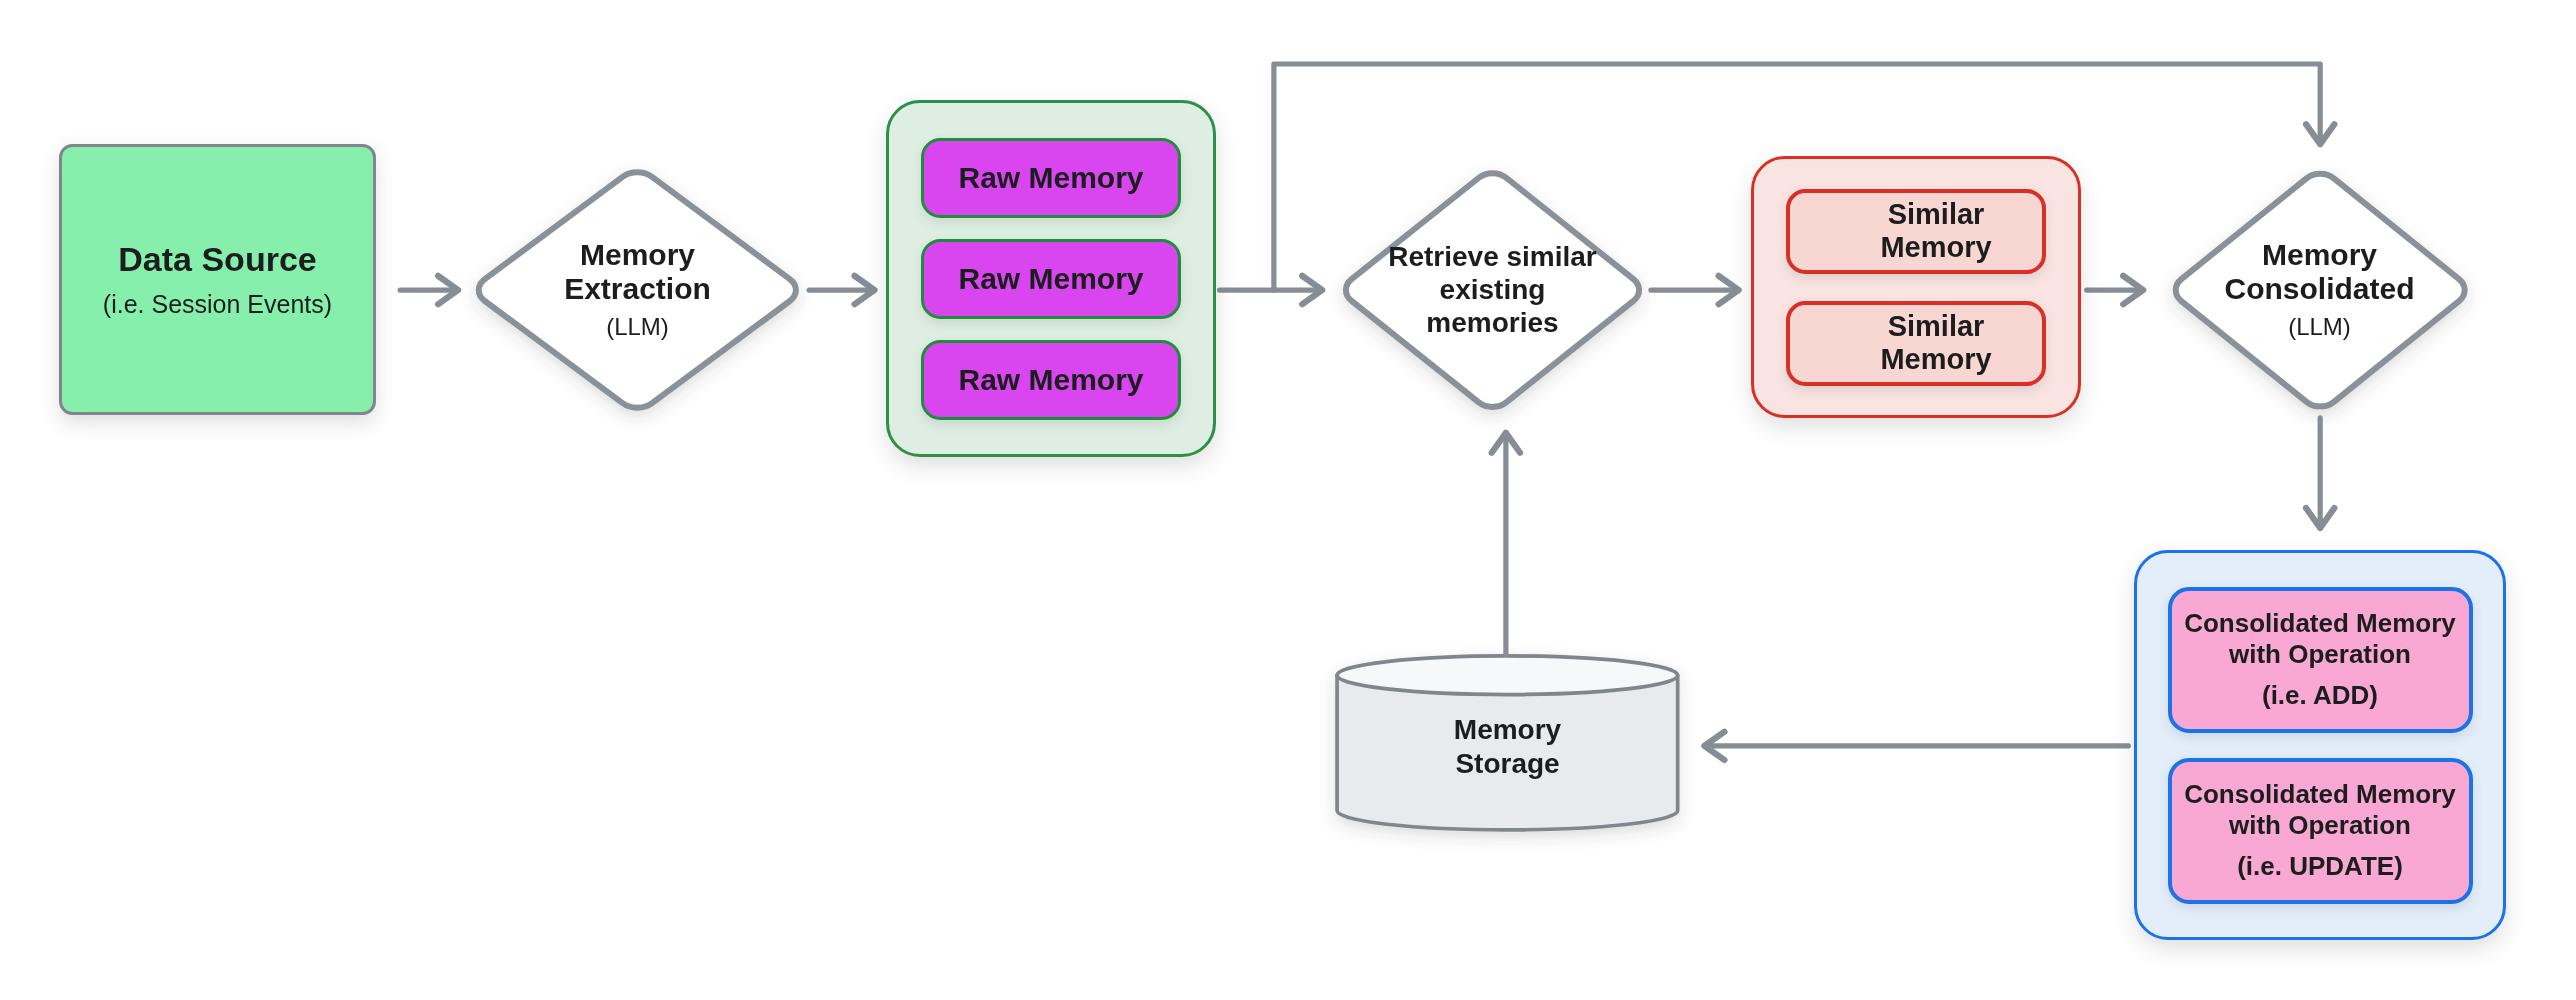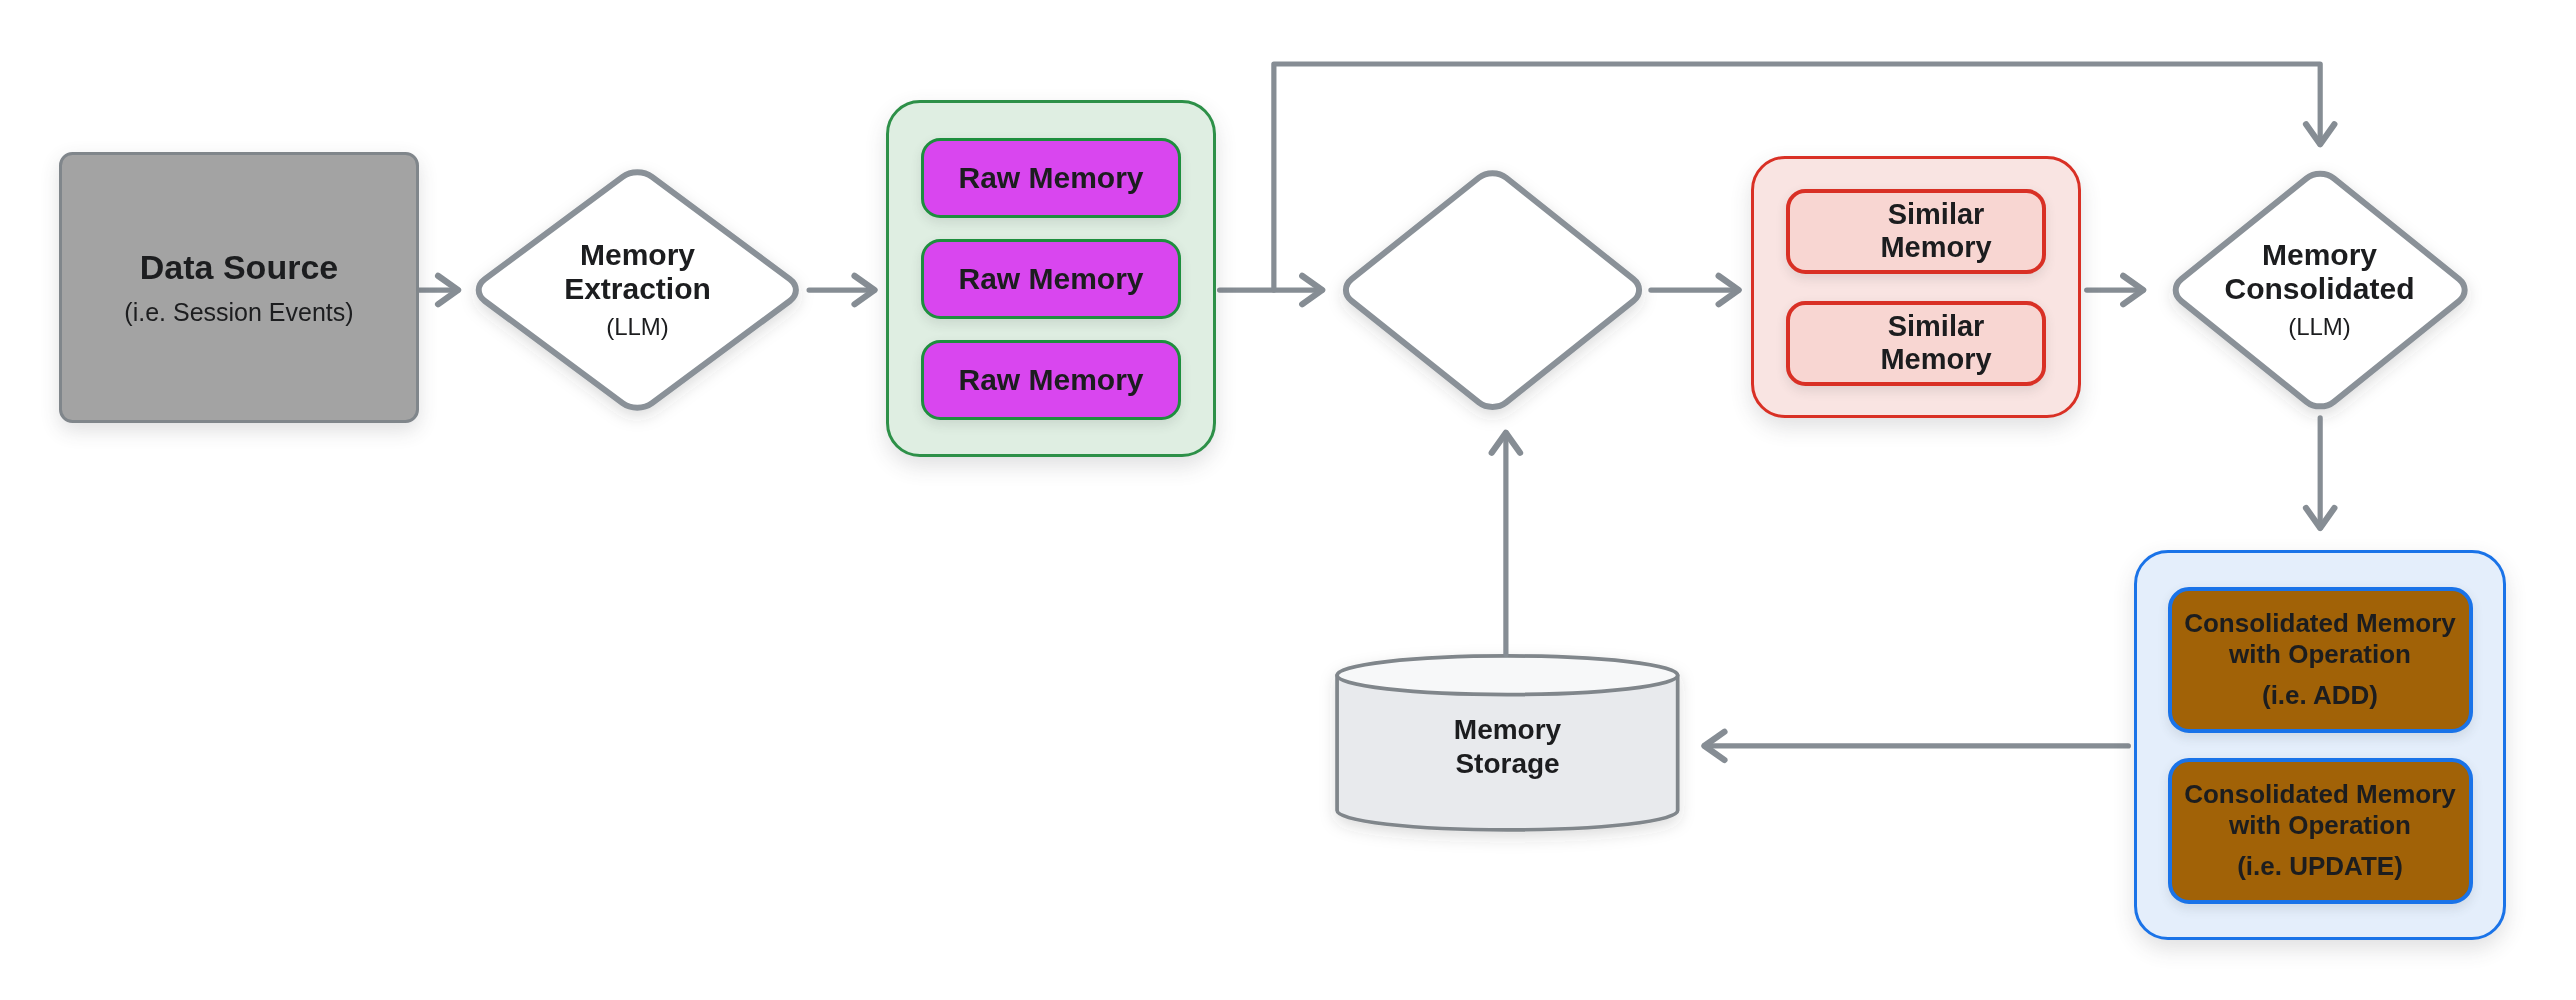--- a/index.html
+++ b/index.html
@@ -10,22 +10,22 @@
     background: #ffffff;
     font-family: "Liberation Sans", "DejaVu Sans", sans-serif;
     color: #1c1d1f;
     overflow: hidden;
   }
   .layer-svg { position: absolute; left: 0; top: 0; }
   .node { position: absolute; box-sizing: border-box; display: flex; flex-direction: column; align-items: center; justify-content: center; text-align: center; }
 
   
   .data-source {
-    left: 59px; top: 152px; width: 360px; height: 271px;
-    background: #a3a3a3; border: 3.7px solid #80868b; border-radius: 13.4px;
+    left: 59px; top: 144px; width: 317px; height: 271px;
+    background: #86efac; border: 3.7px solid #80868b; border-radius: 13.4px;
     box-shadow: 0 7.4px 19.3px rgba(60,64,67,0.16);
   }
   .data-source .title { font-size: 34px; font-weight: 700; line-height: 1.15; }
   .data-source .subtitle { font-size: 25px; font-weight: 400; margin-top: 10px; }
 
   
   .group { box-shadow: 0 9px 21px rgba(60,64,67,0.16); }
   .green-group {
     left: 886px; top: 100px; width: 330px; height: 357px;
     background: #dfeee2; border: 3px solid #2d9048; border-radius: 34px; gap: 21px;
@@ -47,21 +47,21 @@
     width: 260px; height: 80px; background: #d946ef;
     border: 3.7px solid #1e8e3e; border-radius: 19.3px;
     font-size: 30px; font-weight: 600;
   }
   .red-chip {
     width: 260px; height: 85px; background: #f8d6d2;
     border: 4.5px solid #d93025; border-radius: 19.3px;
     font-size: 29px; font-weight: 600; padding-left: 40px;
   }
   .blue-chip {
-    width: 305px; height: 146px; background: #a16207;
+    width: 305px; height: 146px; background: #f9a8d4;
     border: 4.5px solid #1a73e8; border-radius: 21px;
   }
   .blue-chip .chip-title { font-size: 26px; font-weight: 600; line-height: 1.18; }
   .blue-chip .chip-subtitle { font-size: 26px; font-weight: 700; margin-top: 10.4px; }
 
   
   .diamond-label { width: 297px; height: 223px; top: 178px; }
   .diamond-label .line { font-size: 30px; font-weight: 600; line-height: 1.13; }
   .diamond-label .line-sm { font-size: 28px; font-weight: 600; line-height: 1.18; }
   .diamond-label .subtitle { font-size: 24px; font-weight: 400; margin-top: 7.4px; }
@@ -138,20 +138,25 @@
       <span>Raw Memory</span>
     </div>
     <div class="chip green-chip">
       <span>Raw Memory</span>
     </div>
     <div class="chip green-chip">
       <span>Raw Memory</span>
     </div>
   </div>
 
+  <div class="node diamond-label retrieve-label">
+    <div class="line-sm">Retrieve similar</div>
+    <div class="line-sm">existing</div>
+    <div class="line-sm">memories</div>
+  </div>
 
   <div class="node group red-group">
     <div class="chip red-chip">
       <span>Similar Memory</span>
     </div>
     <div class="chip red-chip">
       <span>Similar Memory</span>
     </div>
   </div>
 

